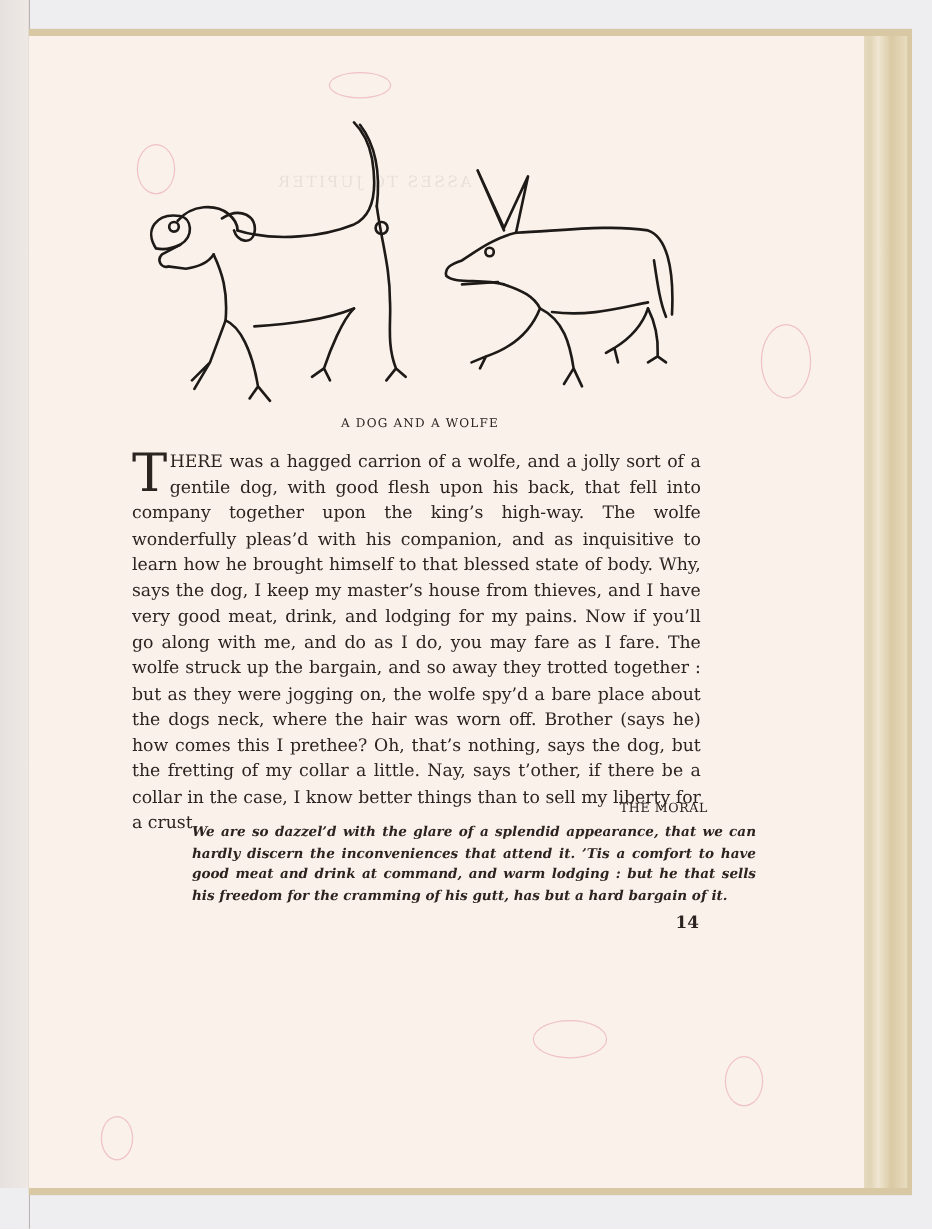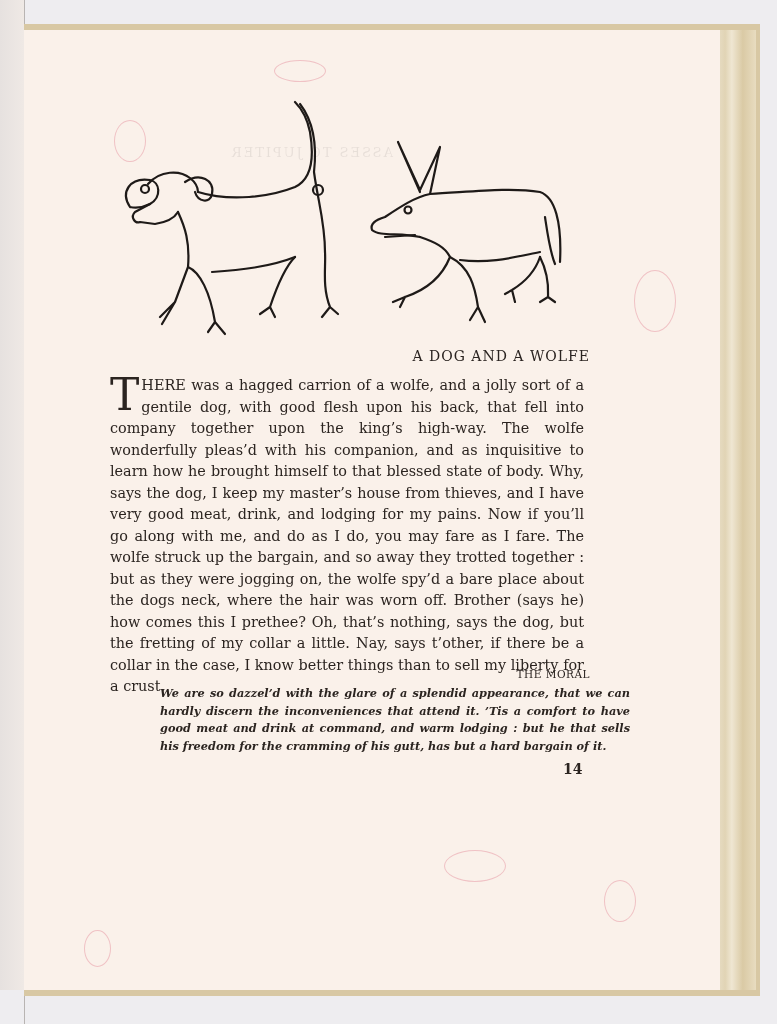--- a/index.html
+++ b/index.html
@@ -4,21 +4,21 @@
 <style>
   html, body { margin:0; padding:0; }
   body { width:777px; height:1024px; background:#eeedf0; position:relative; overflow:hidden; font-family:"DejaVu Serif", serif; }
   .left-page { position:absolute; left:0; top:0; width:24px; height:1024px; background:linear-gradient(90deg,#e6e1df,#efe9e5); border-right:1px solid #b8b4b2; }
   .left-page-bottom { position:absolute; left:0; top:990px; width:24px; height:34px; background:#eeedf0; }
   .book-block { position:absolute; left:24px; top:24px; width:736px; height:972px; background:#d8c8a4; }
   .page-stack { position:absolute; left:712px; top:30px; width:44px; height:960px; background:linear-gradient(90deg,#ece3cf,#e1d4b5 30%,#efe6d2 45%,#dacaa5 70%,#e8dcc0); }
   .page { position:absolute; left:24px; top:30px; width:696px; height:960px; background:#faf1ea; }
   .fiber { position:absolute; border:1px solid #e79aa6; border-radius:50%; opacity:.55; }
   .illus { position:absolute; left:100px; top:92px; width:500px; height:250px; }
-  .title { position:absolute; left:110px; top:348px; width:480px; text-align:right; font-size:14px; letter-spacing:1px; color:#2a2320; }
+  .title { position:absolute; left:110px; top:348px; width:480px; text-align:center; font-size:10px; letter-spacing:1px; color:#2a2320; }
   .body { position:absolute; left:110px; top:375px; width:474px; font-size:14.4px; line-height:21.5px; color:#2b2420; text-align:justify; }
   .body .dropcap { float:left; font-size:44px; line-height:36px; margin:2px 2px 0 0; }
   .moral-title { position:absolute; left:110px; top:668px; width:480px; text-align:right; font-size:10.5px; letter-spacing:.5px; color:#2a2320; }
   .moral { position:absolute; left:112px; top:685px; width:470px; font-size:11.3px; line-height:17.5px; font-style:italic; font-weight:bold; color:#2b2420; text-align:justify;margin-left:48px; }
   .pagenum { position:absolute; left:563px; top:761px; font-size:14px; font-weight:bold; color:#2b2420; }
   .ghost { position:absolute; left:230px; top:145px; font-size:13px; color:#000; opacity:.07; letter-spacing:2px; transform:scaleX(-1); }
 </style>
 </head>
 <body>
 

